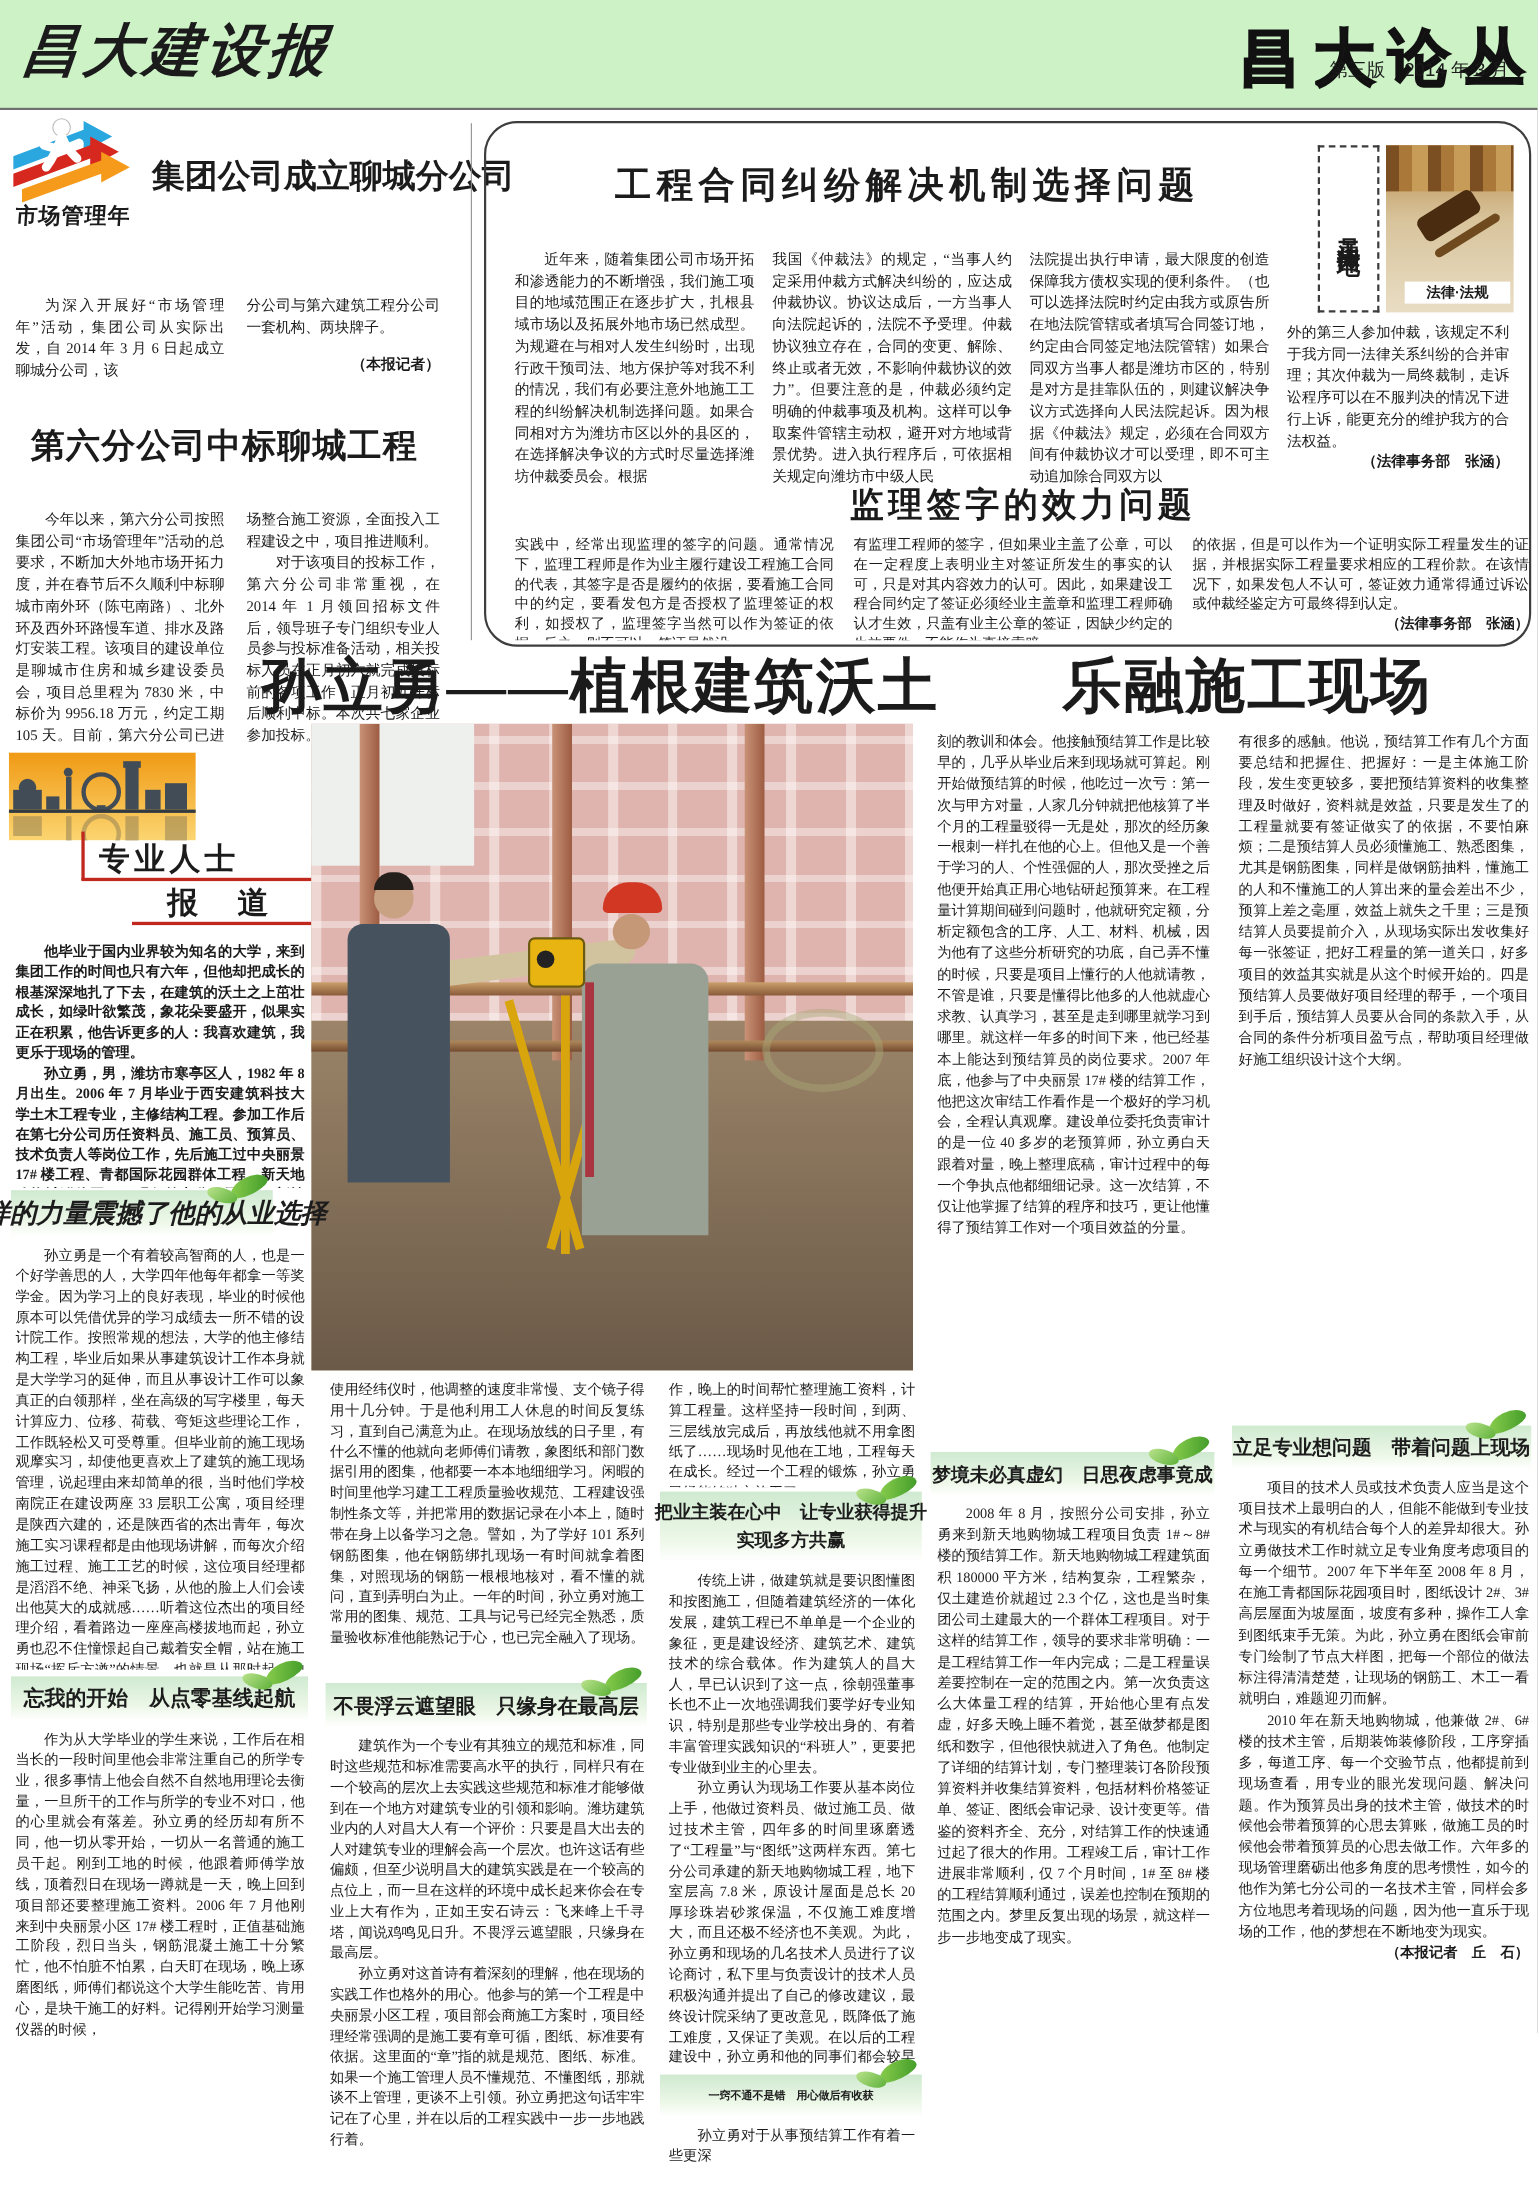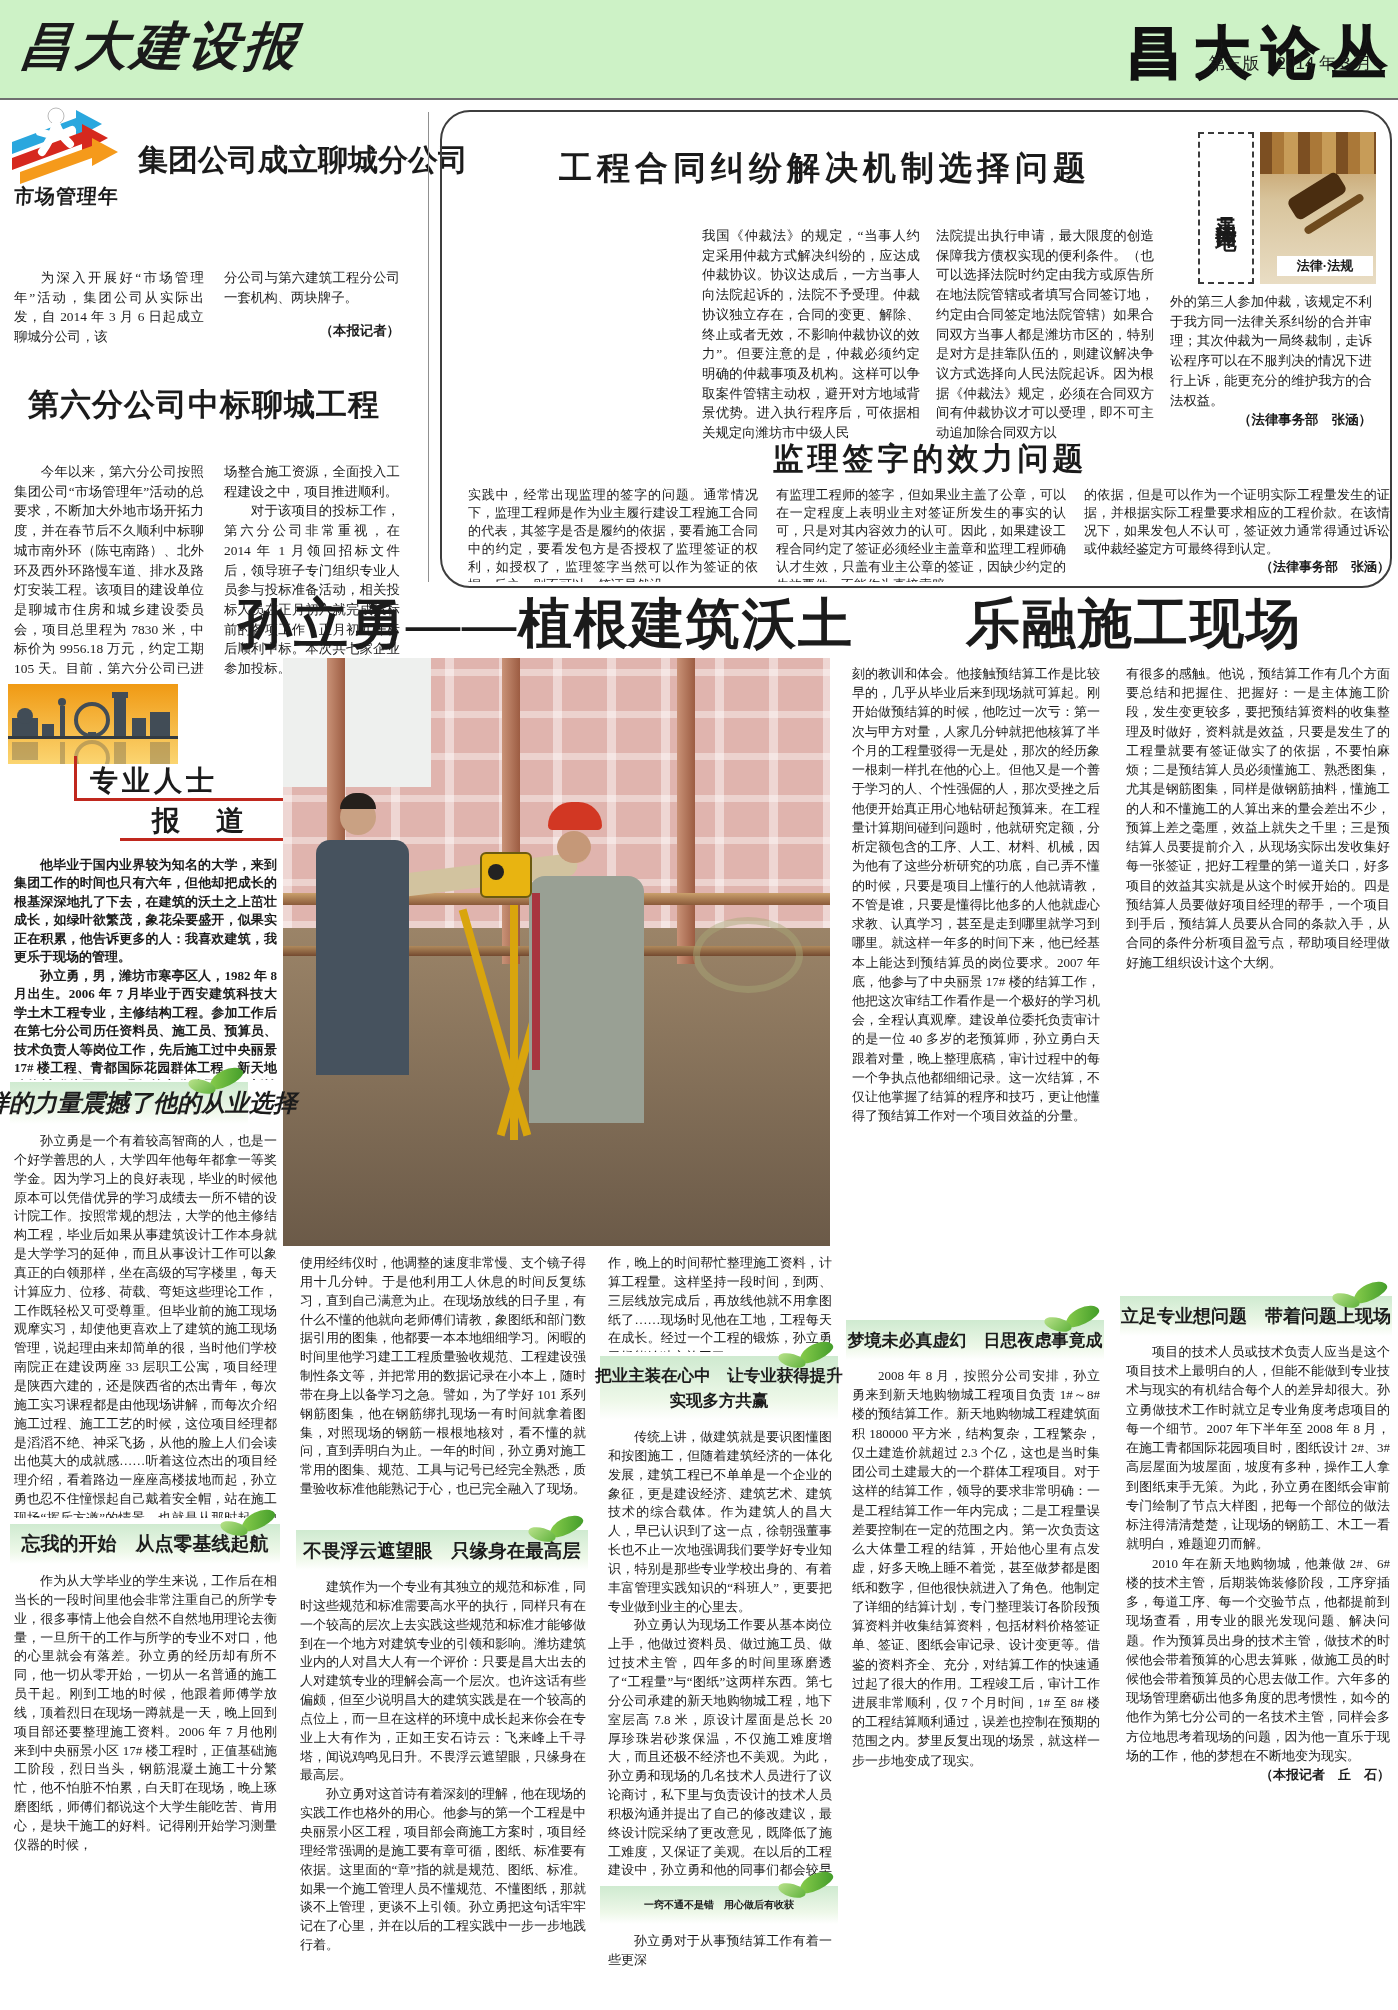--- a/index.html
+++ b/index.html
@@ -116,20 +116,21 @@
   <div class="col" style="left:224px;top:462px;width:176px;height:212px;">
     <p>场整合施工资源，全面投入工程建设之中，项目推进顺利。</p>
     <p class="ind">对于该项目的投标工作，第六分公司非常重视，在 2014 年 1 月领回招标文件后，领导班子专门组织专业人员参与投标准备活动，相关投标人员在正月初六就完成投标前的各项工作，正月初九开标后顺利中标。本次共七家企业参加投标。</p>
 
   </div>
 
   <div class="abs vdiv"></div>
   <div class="abs lawbox"></div>
 
   <div class="h-sans" style="left:470px;top:146px;width:710px;font-size:33px;letter-spacing:5px;">工程合同纠纷解决机制选择问题</div>
+  <div class="col ind" style="left:468px;top:226px;width:218px;height:248px;">近年来，随着集团公司市场开拓和渗透能力的不断增强，我们施工项目的地域范围正在逐步扩大，扎根县域市场以及拓展外地市场已然成型。为规避在与相对人发生纠纷时，出现行政干预司法、地方保护等对我不利的情况，我们有必要注意外地施工工程的纠纷解决机制选择问题。如果合同相对方为潍坊市区以外的县区的，在选择解决争议的方式时尽量选择潍坊仲裁委员会。根据</div>
   <div class="col" style="left:702px;top:226px;width:218px;height:248px;">我国《仲裁法》的规定，“当事人约定采用仲裁方式解决纠纷的，应达成仲裁协议。协议达成后，一方当事人向法院起诉的，法院不予受理。仲裁协议独立存在，合同的变更、解除、终止或者无效，不影响仲裁协议的效力”。但要注意的是，仲裁必须约定明确的仲裁事项及机构。这样可以争取案件管辖主动权，避开对方地域背景优势。进入执行程序后，可依据相关规定向潍坊市中级人民</div>
   <div class="col" style="left:936px;top:226px;width:218px;height:248px;">法院提出执行申请，最大限度的创造保障我方债权实现的便利条件。（也可以选择法院时约定由我方或原告所在地法院管辖或者填写合同签订地，约定由合同签定地法院管辖）如果合同双方当事人都是潍坊市区的，特别是对方是挂靠队伍的，则建议解决争议方式选择向人民法院起诉。因为根据《仲裁法》规定，必须在合同双方间有仲裁协议才可以受理，即不可主动追加除合同双方以</div>
   <div class="col" style="left:1170px;top:292px;width:202px;height:182px;">
     <p>外的第三人参加仲裁，该规定不利于我方同一法律关系纠纷的合并审理；其次仲裁为一局终裁制，走诉讼程序可以在不服判决的情况下进行上诉，能更充分的维护我方的合法权益。</p>
     <p class="byline">（法律事务部　张涵）</p>
   </div>
 
   <div class="abs garden-label">员工法律园地</div>
   <div class="abs garden-img">
     <div class="garden-books"></div>

